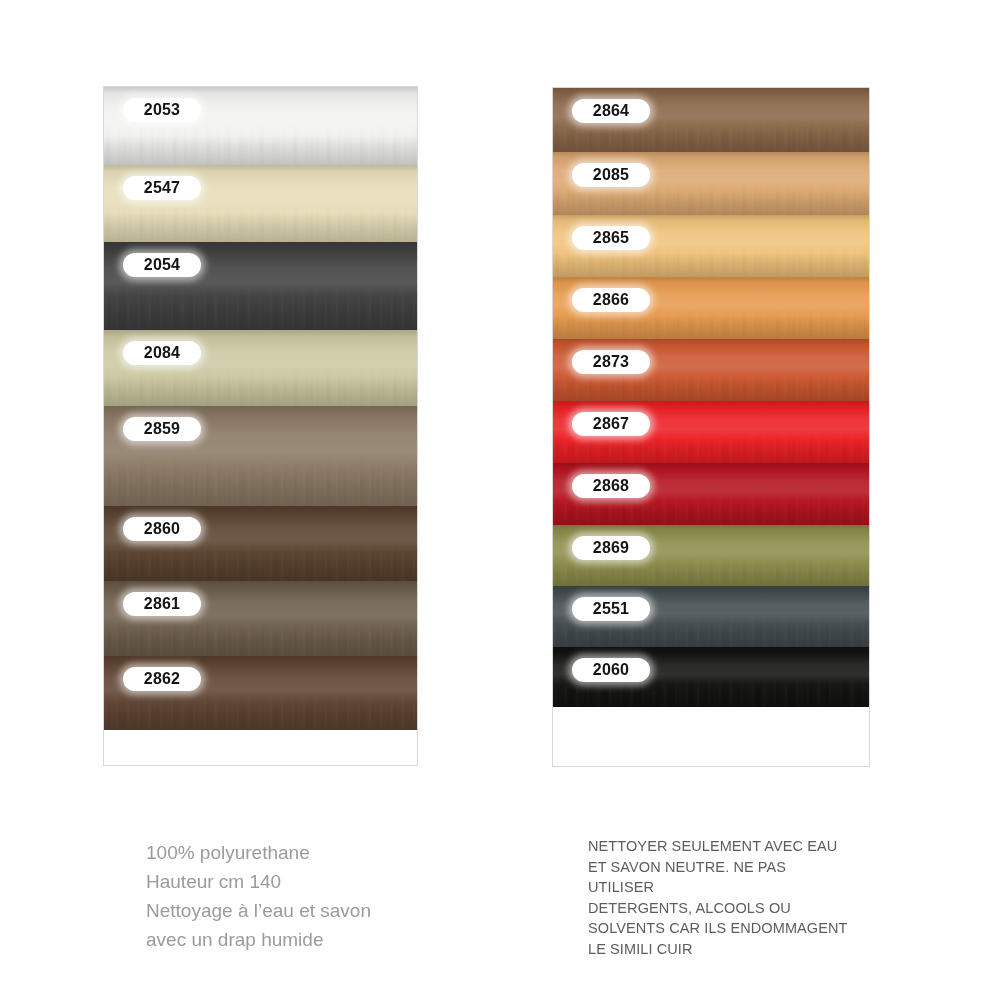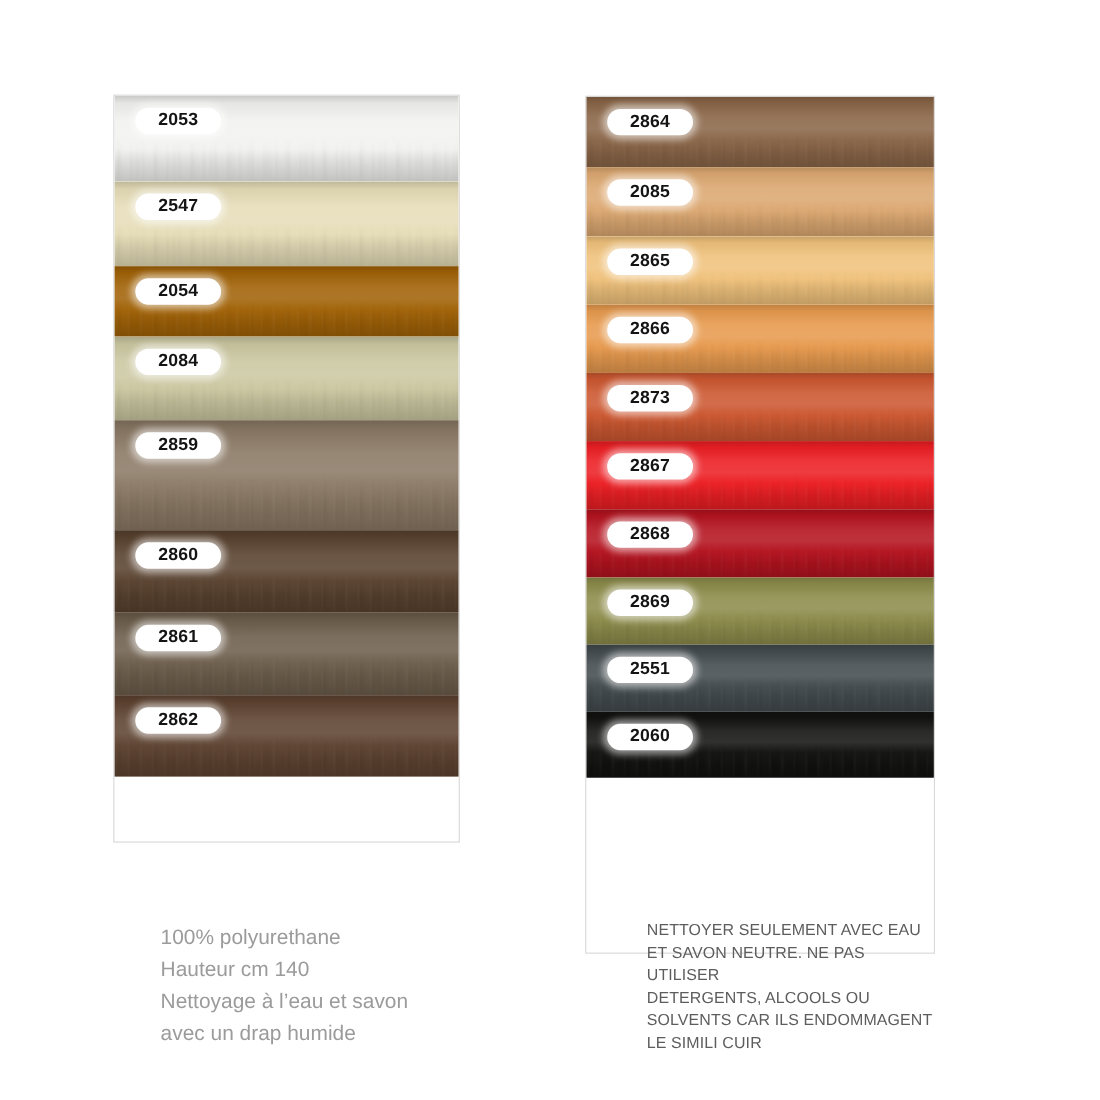--- a/index.html
+++ b/index.html
@@ -26,21 +26,21 @@
   
   .swatch-column {
     position: absolute;
     box-sizing: border-box;
     border: 1px solid #d8d8d8;
     background: #ffffff;
     overflow: hidden;
   }
 
   #left-column  { left: 103px; top: 86px;  width: 315px; height: 680px; }
-  #right-column { left: 532px; top: 87px;  width: 318px; height: 780px; }
+  #right-column { left: 552px; top: 87px;  width: 318px; height: 680px; }
 
   .swatch {
     position: relative;
     width: 100%;
     box-sizing: border-box;
     overflow: hidden;
   }
 
   
   .swatch .shade {
@@ -136,21 +136,21 @@
       <div class="swatch" style="height: 78px; background: rgb(242, 242, 240);">
         <div class="shade"></div>
         <div class="grain"></div>
         <div class="code-pill">2053</div>
       </div>
       <div class="swatch" style="height: 77px; background: rgb(230, 221, 184);">
         <div class="shade"></div>
         <div class="grain"></div>
         <div class="code-pill">2547</div>
       </div>
-      <div class="swatch" style="height: 64px; background: #a16207;">
+      <div class="swatch" style="height: 88px; background: #404040;">
         <div class="shade"></div>
         <div class="grain"></div>
         <div class="code-pill">2054</div>
       </div>
       <div class="swatch" style="height: 76px; background: rgb(204, 200, 162); text-decoration: underline;">
         <div class="shade"></div>
         <div class="grain"></div>
         <div class="code-pill">2084</div>
       </div>
       <div class="swatch" style="height: 100px; background: rgb(139, 121, 101);">

